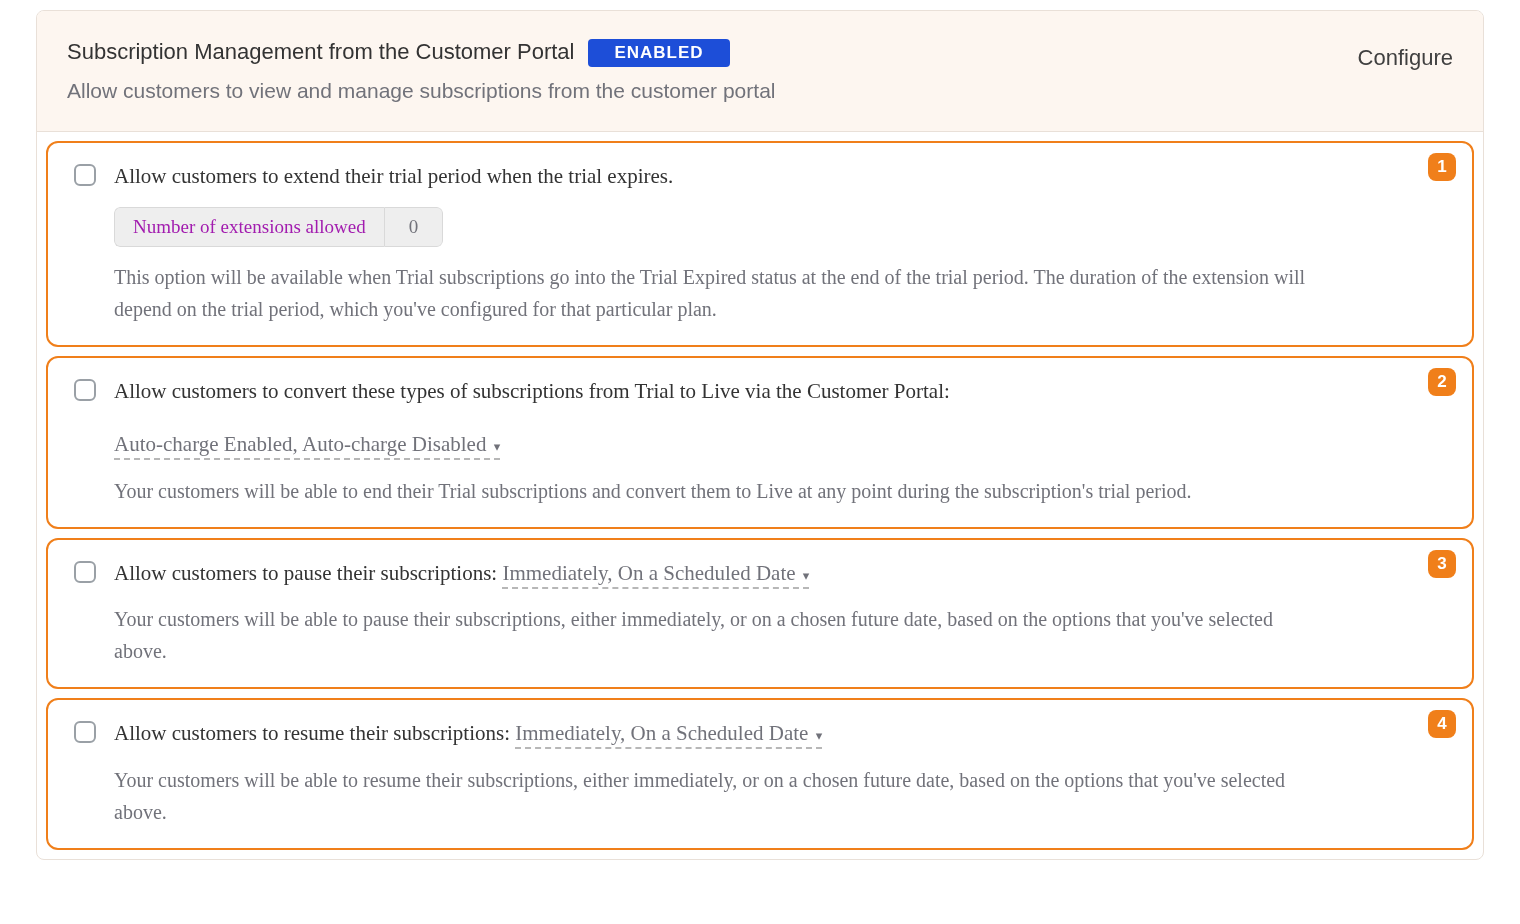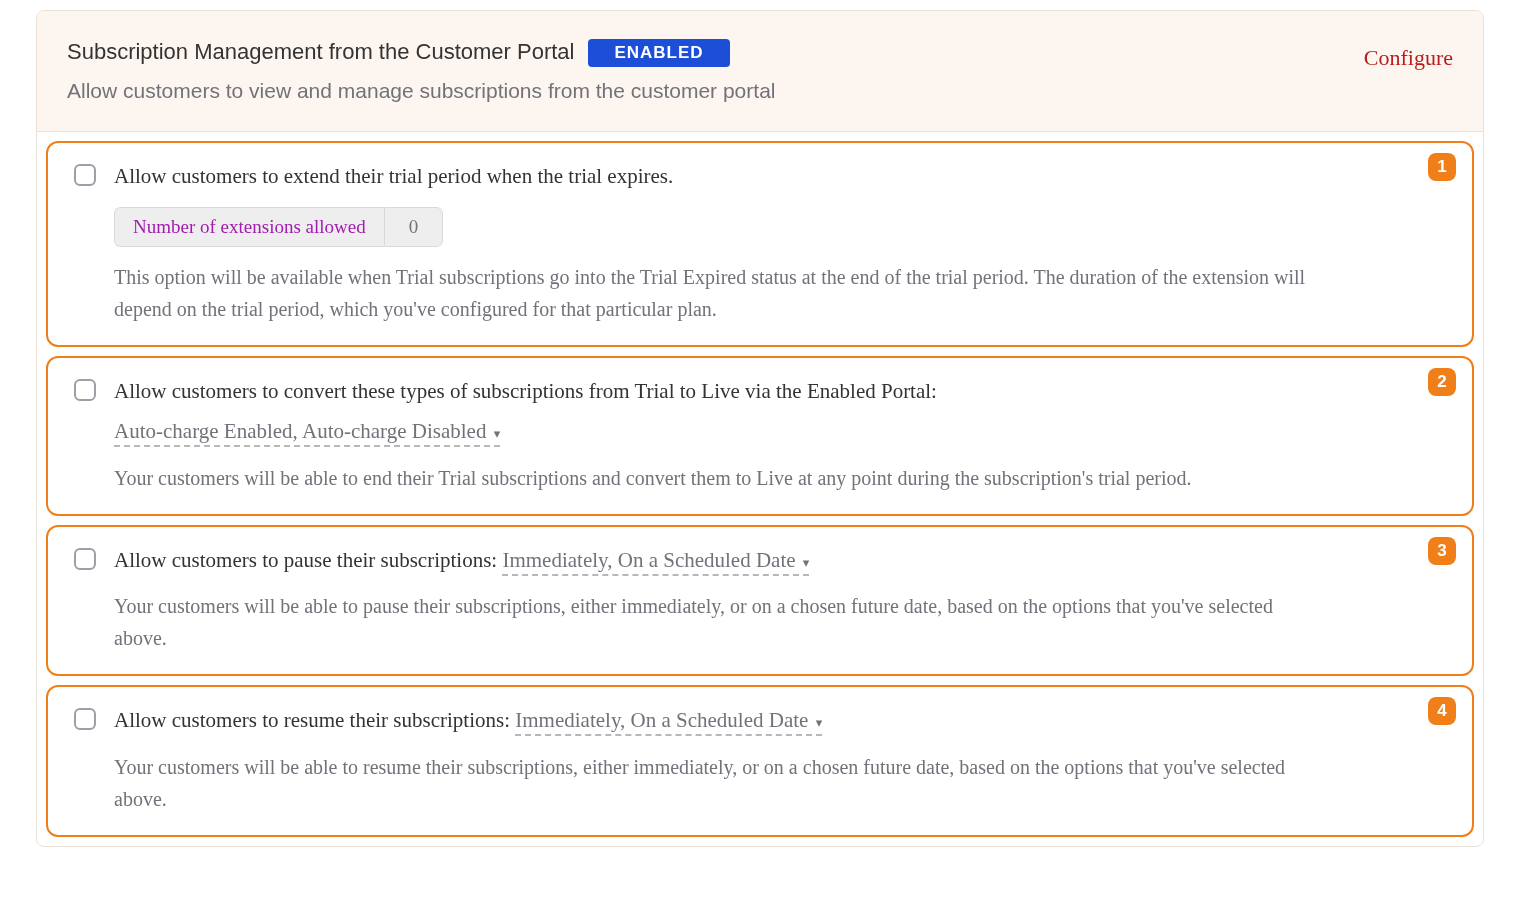--- a/index.html
+++ b/index.html
@@ -43,24 +43,23 @@
     font-size: 17px;
     letter-spacing: 1px;
     padding: 4px 26px;
     border-radius: 4px;
     text-transform: uppercase;
   }
   .configure-link {
     position: absolute;
     right: 30px;
     top: 34px;
-    color: #b91c1c;
+    color: #404040;
     font-size: 22px;
     cursor: pointer;
-    font-family: Liberation Serif, serif;
   }
   .subtitle {
     color: #71727a;
     font-size: 21px;
     margin-top: 12px;
   }
   .options-wrap {
     padding: 0;
   }
   .option-box {
@@ -150,21 +149,21 @@
     cursor: pointer;
   }
   .help {
     color: #71727a;
     font-size: 20px;
     line-height: 1.6;
     margin-top: 14px;
     max-width: 1200px;
   }
   .subselect-line {
-    margin-top: 9px;
+    margin-top: 22px;
   }
 </style>
 </head>
 <body>
 
 <div class="outer">
   <div class="panel">
 
     <div class="panel-header">
       <div class="title-row">
@@ -190,21 +189,21 @@
             <div class="help">This option will be available when Trial subscriptions go into the Trial Expired status at the end of the trial period. The duration of the extension will depend on the trial period, which you've configured for that particular plan.</div>
           </div>
         </div>
       </div>
 
       <div class="option-box">
         <div class="marker">2</div>
         <div class="opt-row">
           <div class="cb"></div>
           <div class="opt-body">
-            <div class="opt-label">Allow customers to convert these types of subscriptions from Trial to Live via the Enabled Portal:</div>
+            <div class="opt-label">Allow customers to convert these types of subscriptions from Trial to Live via the Customer Portal:</div>
             <div class="opt-label subselect-line">
               <span class="inline-select">
                 <span>Auto-charge Enabled, Auto-charge Disabled</span>
                 <span class="caret">▾</span>
               </span>
             </div>
             <div class="help">Your customers will be able to end their Trial subscriptions and convert them to Live at any point during the subscription's trial period.</div>
           </div>
         </div>
       </div>

